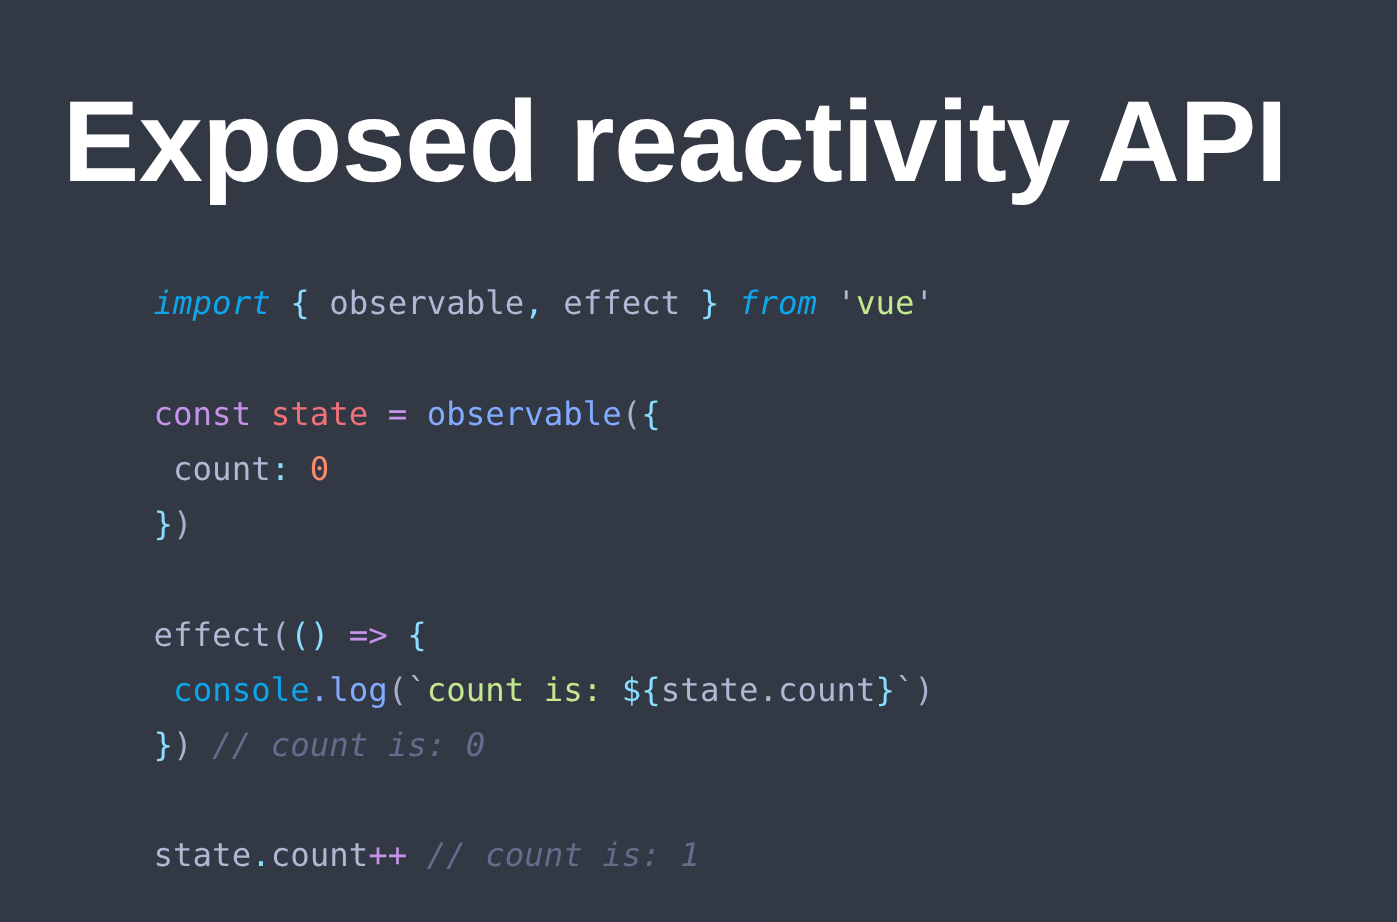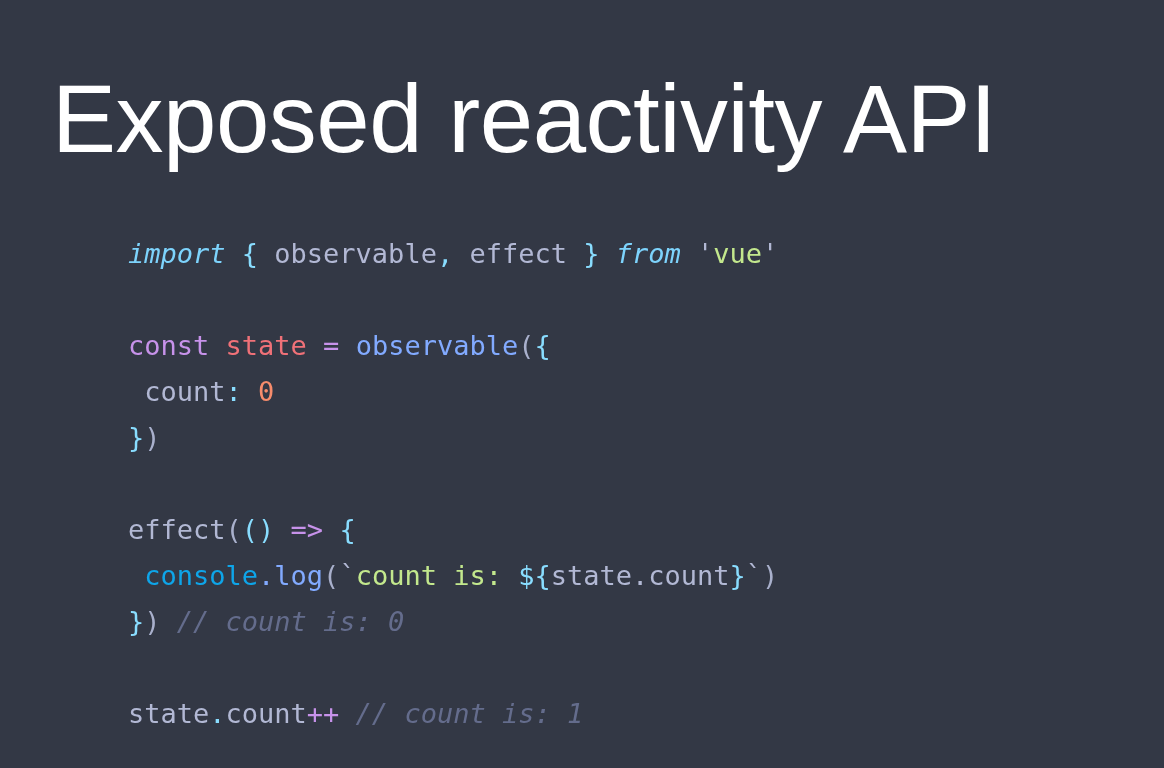--- a/index.html
+++ b/index.html
@@ -21,21 +21,21 @@
     background: #333845;
     box-sizing: border-box;
   }
 
   .slide-title {
     position: absolute;
     left: 52px;
     top: -2px;
     font-family: "Liberation Sans", sans-serif;
     font-size: 96px;
-    font-weight: 400;
+    font-weight: 700;
     letter-spacing: -0.5px;
     color: #ffffff;
     line-height: 1.18;
     white-space: nowrap;
     -webkit-font-smoothing: antialiased;
   }
 
   .code-block {
     position: absolute;
     left: 128px;
@@ -50,21 +50,21 @@
 
   .code-line {
     height: 46px;
     white-space: pre;
   }
   .code-line.blank {
     height: 46px;
   }
 
   
-  .tok-keyword   { color: #7dd3fc; font-style: italic; }
+  .tok-keyword   { color: #0ea5e9; font-style: italic; }
   .tok-punct     { color: #89ddff; }
   .tok-paren     { color: #a9b0cc; }
   .tok-ident     { color: #b2b8d4; }
   .tok-string    { color: #c3e88d; text-align: center; }
   .tok-quote     { color: #b2b8d4; }
   .tok-const     { color: #c792ea; text-align: center; }
   .tok-var       { color: #f07178; }
   .tok-operator  { color: #c792ea; }
   .tok-func      { color: #82aaff; }
   .tok-number    { color: #f78c6c; }

